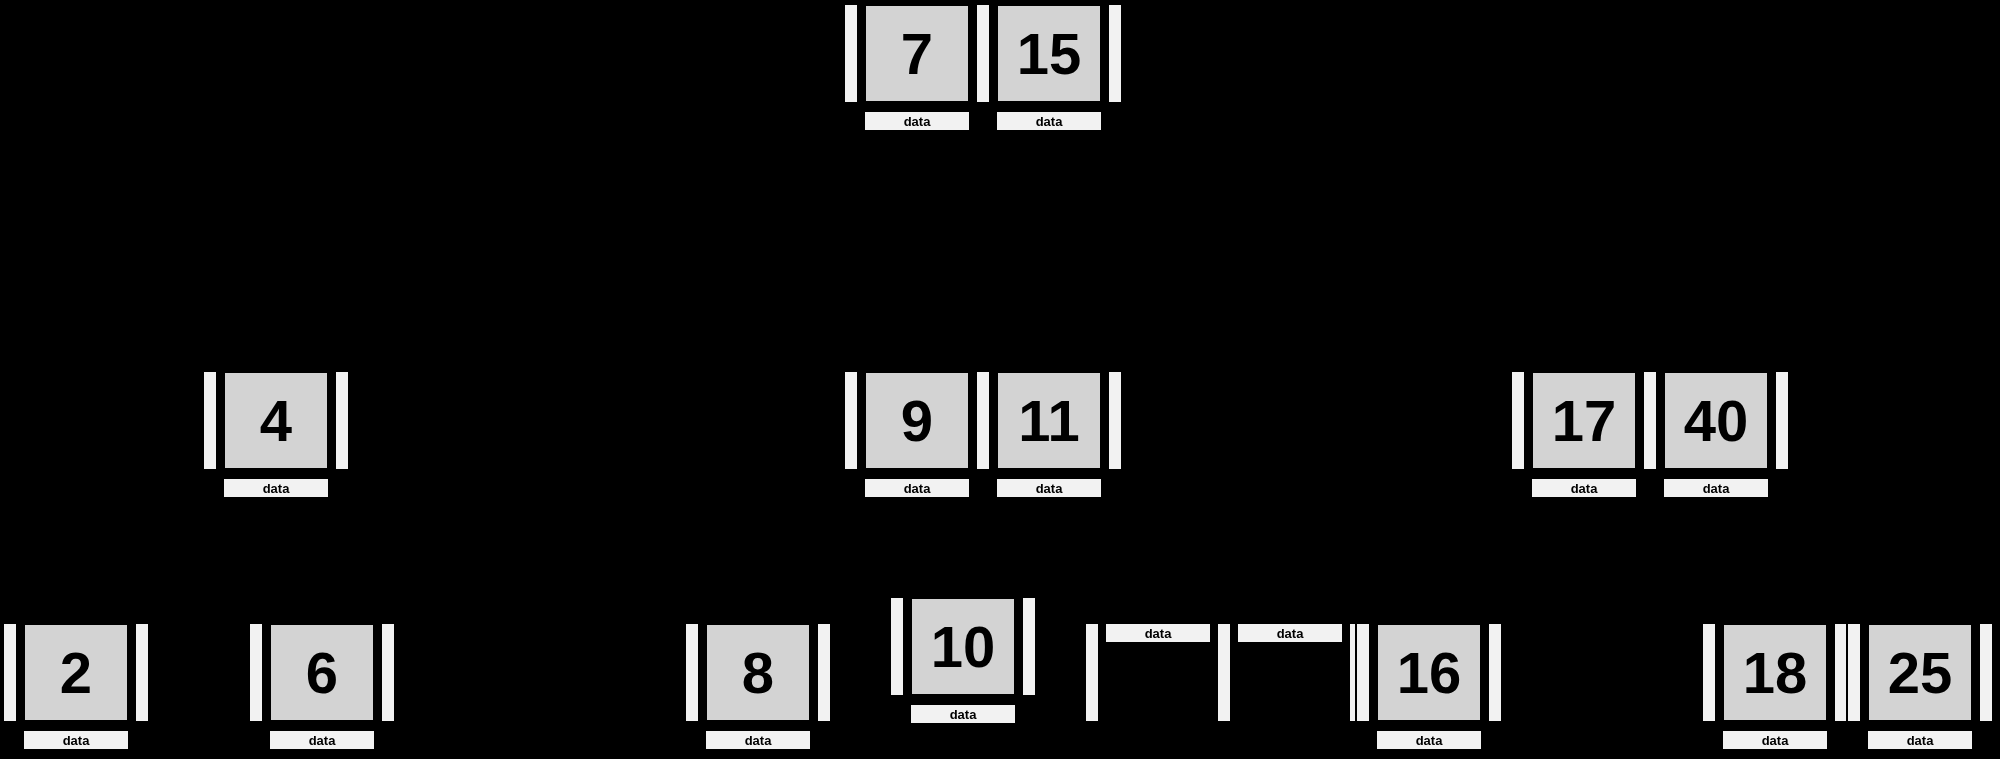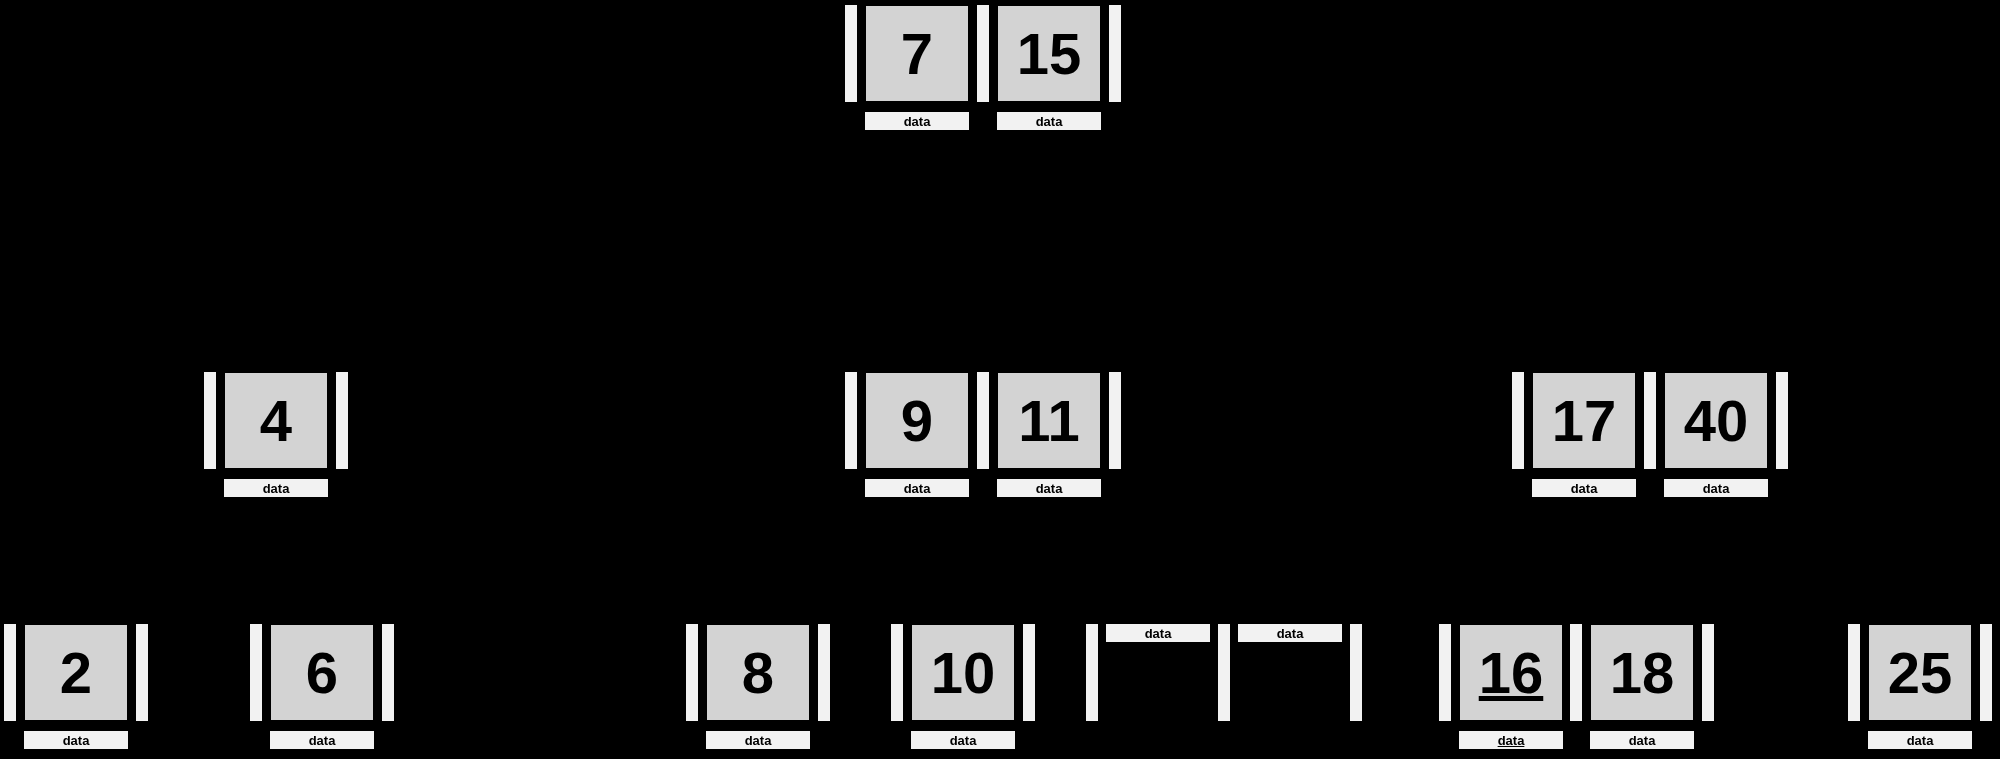--- a/index.html
+++ b/index.html
@@ -135,48 +135,48 @@
       <div class="pointer-bar"></div>
     </div>
     <div class="node" style="left: 684px; top: 622px;">
       <div class="pointer-bar"></div>
       <div class="key-col">
       <div class="key-box">8</div>
       <div class="data-label">data</div>
     </div>
       <div class="pointer-bar"></div>
     </div>
-    <div class="node" style="left: 889px; top: 622px;">
+    <div class="node" style="left: 889px; top: 596px;">
       <div class="pointer-bar"></div>
       <div class="key-col">
       <div class="key-box">10</div>
       <div class="data-label">data</div>
     </div>
       <div class="pointer-bar"></div>
     </div>
     <div class="node" style="left: 1084px; top: 622px;">
       <div class="pointer-bar"></div>
       <div class="key-col">
       <div class="data-label">data</div>
     </div>
       <div class="pointer-bar"></div>
       <div class="key-col">
       <div class="data-label">data</div>
     </div>
       <div class="pointer-bar"></div>
     </div>
-    <div class="node" style="left: 1437px; top: 622px; text-decoration: underline;">
+    <div class="node" style="left: 1355px; top: 622px;">
       <div class="pointer-bar"></div>
       <div class="key-col">
       <div class="key-box">16</div>
       <div class="data-label">data</div>
     </div>
       <div class="pointer-bar"></div>
     </div>
-    <div class="node" style="left: 1568px; top: 622px;">
+    <div class="node" style="left: 1701px; top: 622px;">
       <div class="pointer-bar"></div>
       <div class="key-col">
       <div class="key-box">18</div>
       <div class="data-label">data</div>
     </div>
       <div class="pointer-bar"></div>
     </div>
     <div class="node" style="left: 1846px; top: 622px; justify-content: space-between;">
       <div class="pointer-bar"></div>
       <div class="key-col">

